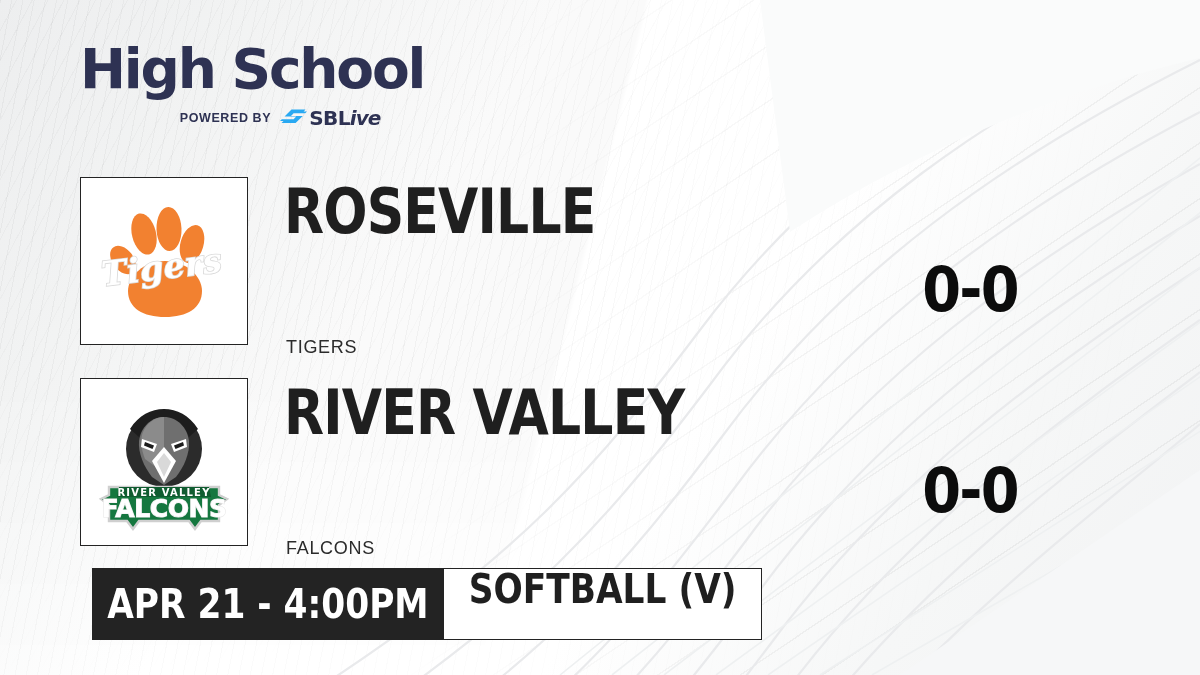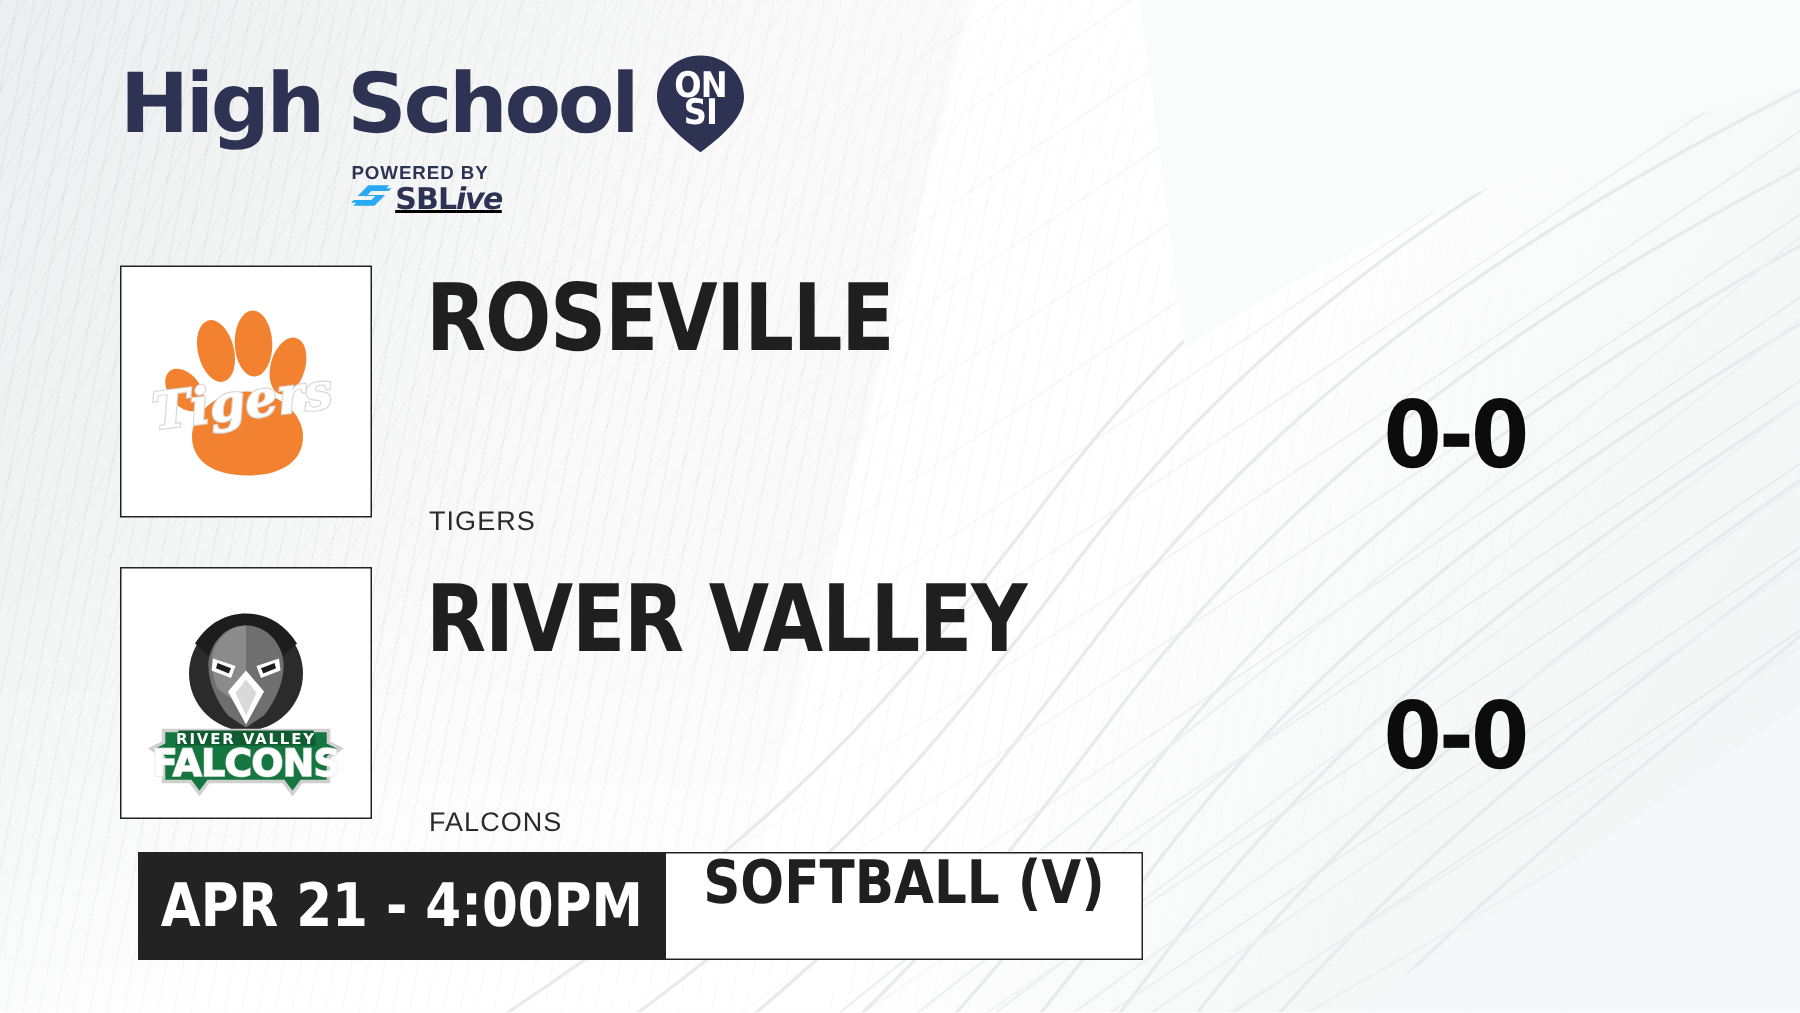--- a/index.html
+++ b/index.html
@@ -96,39 +96,37 @@
     width: 62px;
     height: 68px;
     flex: 0 0 auto;
     position: relative;
   }
   .brand-pin svg { display: block; }
 
   .powered {
     display: flex;
     align-items: center;
-    justify-content: space-between;
+    justify-content: center;
     margin-top: 6px;
     width: 400px;
     height: 20px;
-    flex-direction: column;
   }
   .powered-text {
     font-family: "Liberation Sans", sans-serif;
     font-weight: 700;
     font-size: 12.5px;
     letter-spacing: 0.6px;
     color: #2e3253;
     white-space: nowrap;
   }
   .sblive {
     display: flex;
     align-items: center;
     margin-left: 9px;
-    text-decoration: underline;
   }
   .sblive-bolt { display: block; }
   .sblive-word {
     font-family: "DejaVu Sans", sans-serif;
     font-weight: 700;
     font-size: 20px;
     letter-spacing: -0.6px;
     color: #2e3253;
     line-height: 1;
     margin-left: 1px;
@@ -278,29 +276,20 @@
         <path d="M1210,480 L872,675"></path>
       </g>
       <path d="M760,0 L1200,0 L1200,58 C1040,96 900,160 790,232 Z" fill="#fafbfb"></path>
       <path d="M1010,600 L1200,470 L1200,675 L900,675 Z" fill="#f6f7f8"></path>
     </svg>
   </div>
 
   <div class="brand">
     <div class="brand-row">
       <div class="brand-wordmark">High School</div>
-      <div class="brand-pin">
-        <svg width="62" height="68" viewBox="0 0 62 68" aria-hidden="true">
-          <path d="M31,2 C14.5,2 2,14.3 2,29.6 C2,44.6 20,58 31,66.5 C42,58 60,44.6 60,29.6 C60,14.3 47.5,2 31,2 Z" fill="#2e3253"></path>
-          <g fill="#ffffff" font-family="DejaVu Sans, sans-serif" font-weight="700" text-anchor="middle">
-            <text x="31" y="30" font-size="21" letter-spacing="-0.5" transform="scale(1.02,1.12) translate(-0.6,-3.4)">ON</text>
-            <text x="31" y="48" font-size="21" letter-spacing="-0.5" transform="scale(1.02,1.12) translate(-0.6,-5.2)">SI</text>
-          </g>
-        </svg>
-      </div>
     </div>
     <div class="powered">
       <span class="powered-text">POWERED BY</span>
       <span class="sblive">
         <svg class="sblive-bolt" width="28" height="20" viewBox="0 0 28 20" aria-hidden="true">
           <path d="M25.5,1.5 L11.5,1.5 L4.5,8.6 L16.2,8.6 L13.6,11.3 L1.8,11.3 L0,13.1 L3.5,13.1 L1.5,15.1 L15.6,15.1 L22.8,8 L11,8 L13.6,5.3 L25.2,5.3 L27,3.5 L23.6,3.5 Z" fill="#29a9f2"></path>
         </svg>
         <span class="sblive-word"><span>SBL</span><span class="ive">ive</span></span>
       </span>
     </div>

